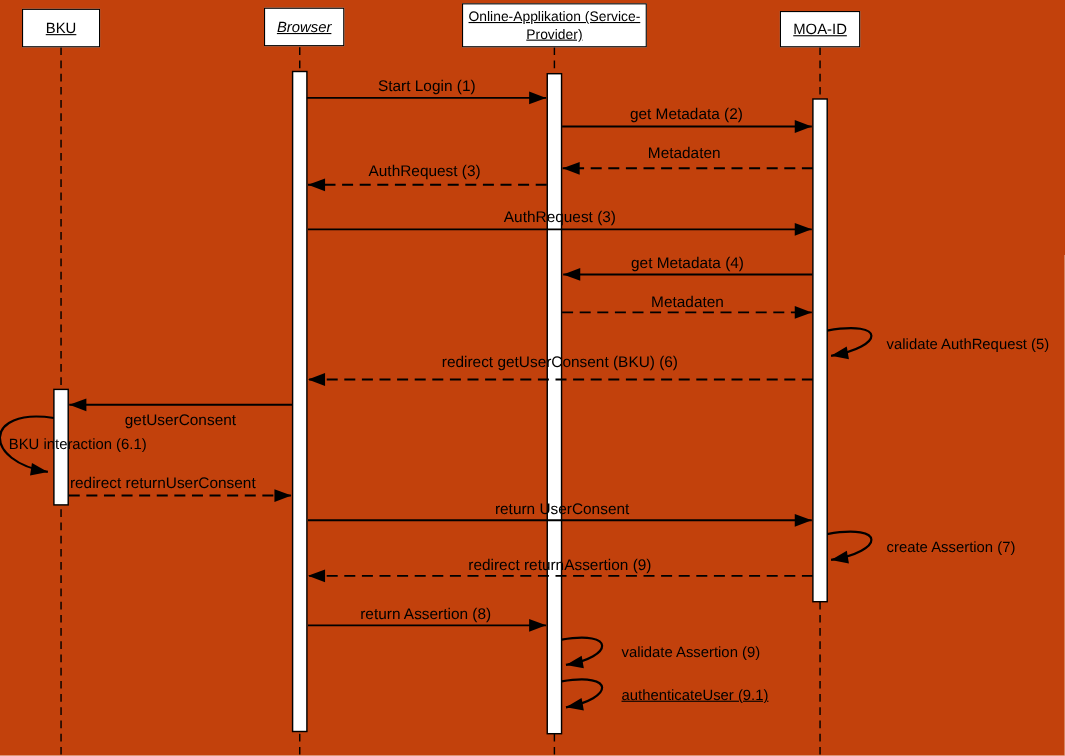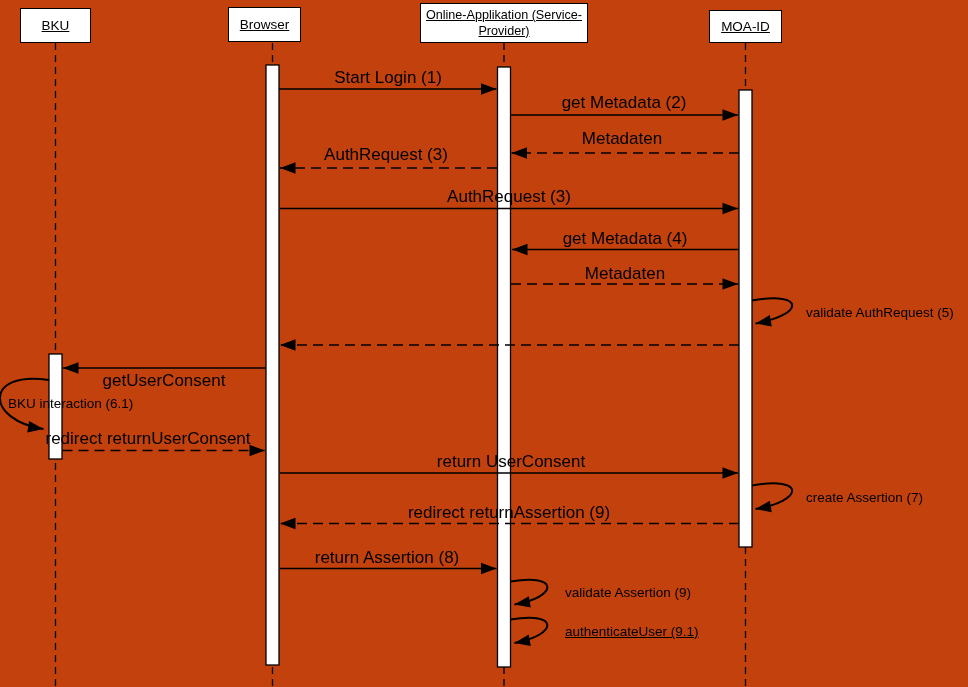--- a/index.html
+++ b/index.html
@@ -23,21 +23,21 @@
     text-align: center;
     font-size: 13.5px;
     line-height: 17px;
     box-sizing: border-box;
   }
   .actor-box .u { text-decoration: underline; }
   .actor-box.two-line { font-size: 12.6px; line-height: 16px; }
   .msg-label {
     position: absolute;
     white-space: nowrap;
-    font-size: 17px;
+    font-size: 14px;
     line-height: 16px;
     transform: translateX(-50%);
   }
   .loop-label {
     position: absolute;
     white-space: nowrap;
     font-size: 13.5px;
     line-height: 16px;
   }
 </style>
@@ -80,37 +80,38 @@
     <path d="M752,300.5 C806,291 804,315 755.5,323.5" fill="none" stroke="#000" stroke-width="2" marker-end="url(#arw)"></path>
     <path d="M49,380 C-16,370 -15,420 43.5,429" fill="none" stroke="#000" stroke-width="2" marker-end="url(#arw)"></path>
     <path d="M752,485.5 C806,476 804,501 755.5,509" fill="none" stroke="#000" stroke-width="2" marker-end="url(#arw)"></path>
     <path d="M510.5,581.5 C560,573 558,597 514.5,604.5" fill="none" stroke="#000" stroke-width="2" marker-end="url(#arw)"></path>
     <path d="M510.5,619.5 C560,611 558,635 514.5,643" fill="none" stroke="#000" stroke-width="2" marker-end="url(#arw)"></path>
   </svg>
 
   <div class="actor-box" style="left:20px; top:8px; width:71px; height:35px;">
     <span class="u">BKU</span>
   </div>
-  <div class="actor-box" style="left:228px; top:7px; width:73px; height:35px;">
+  <div class="actor-box" style="left:240px; top:7px; width:73px; height:35px;font-style:italic;">
     <span class="u">Browser</span>
   </div>
   <div class="actor-box two-line" style="left:420px; top:3px; width:168px; height:40px;">
     <span><span class="u">Online-Applikation (Service-</span><br><span class="u">Provider)</span></span>
   </div>
   <div class="actor-box" style="left:709px; top:10px; width:73px; height:33px;">
     <span class="u">MOA-ID</span>
   </div>
 
   <div class="msg-label" style="left:388px; top:70px;">Start Login (1)</div>
   <div class="msg-label" style="left:624px; top:95px;">get Metadata (2)</div>
   <div class="msg-label" style="left:622px; top:131px;">Metadaten</div>
   <div class="msg-label" style="left:386px; top:147px;">AuthRequest (3)</div>
   <div class="msg-label" style="left:509px; top:189px;">AuthRequest (3)</div>
   <div class="msg-label" style="left:625px; top:231px;">get Metadata (4)</div>
   <div class="msg-label" style="left:625px; top:266px;">Metadaten</div>
+  <div class="msg-label" style="left:509px; top:321px;">redirect getUserConsent (BKU) (6)</div>
   <div class="msg-label" style="left:164px; top:348px;margin-top:25px;">getUserConsent</div>
   <div class="msg-label" style="left:148px; top:431px;">redirect returnUserConsent</div>
   <div class="msg-label" style="left:511px; top:454px;">return UserConsent</div>
   <div class="msg-label" style="left:509px; top:505px;">redirect returnAssertion (9)</div>
   <div class="msg-label" style="left:387px; top:550px;">return Assertion (8)</div>
 
   <div class="loop-label" style="left:806px; top:305px;">validate AuthRequest (5)</div>
   <div class="loop-label" style="left:8px; top:396px;">BKU interaction (6.1)</div>
   <div class="loop-label" style="left:806px; top:490px;">create Assertion (7)</div>
   <div class="loop-label" style="left:565px; top:585px;">validate Assertion (9)</div>

